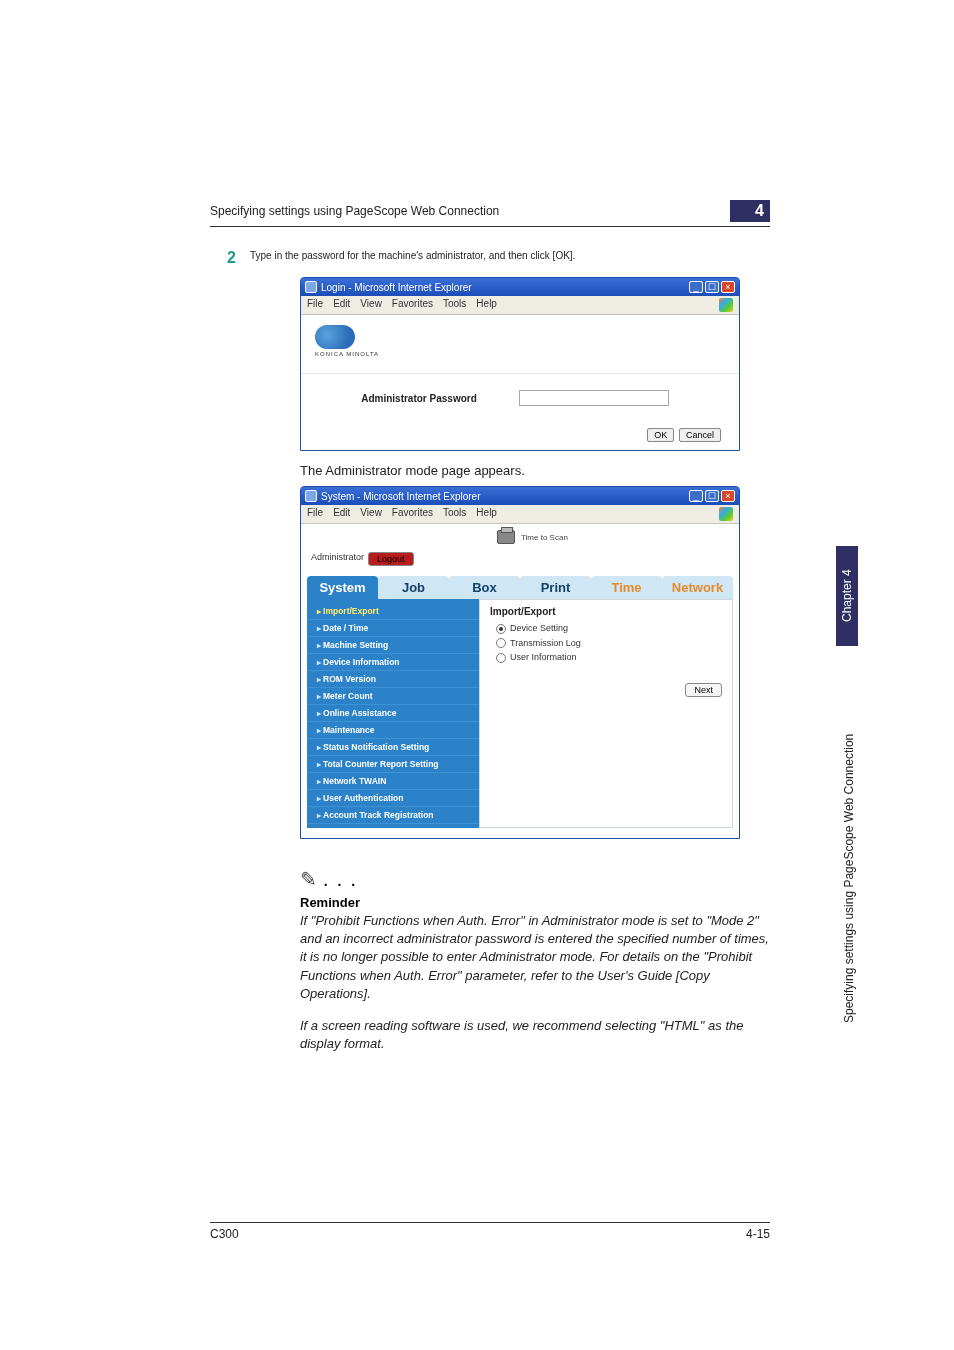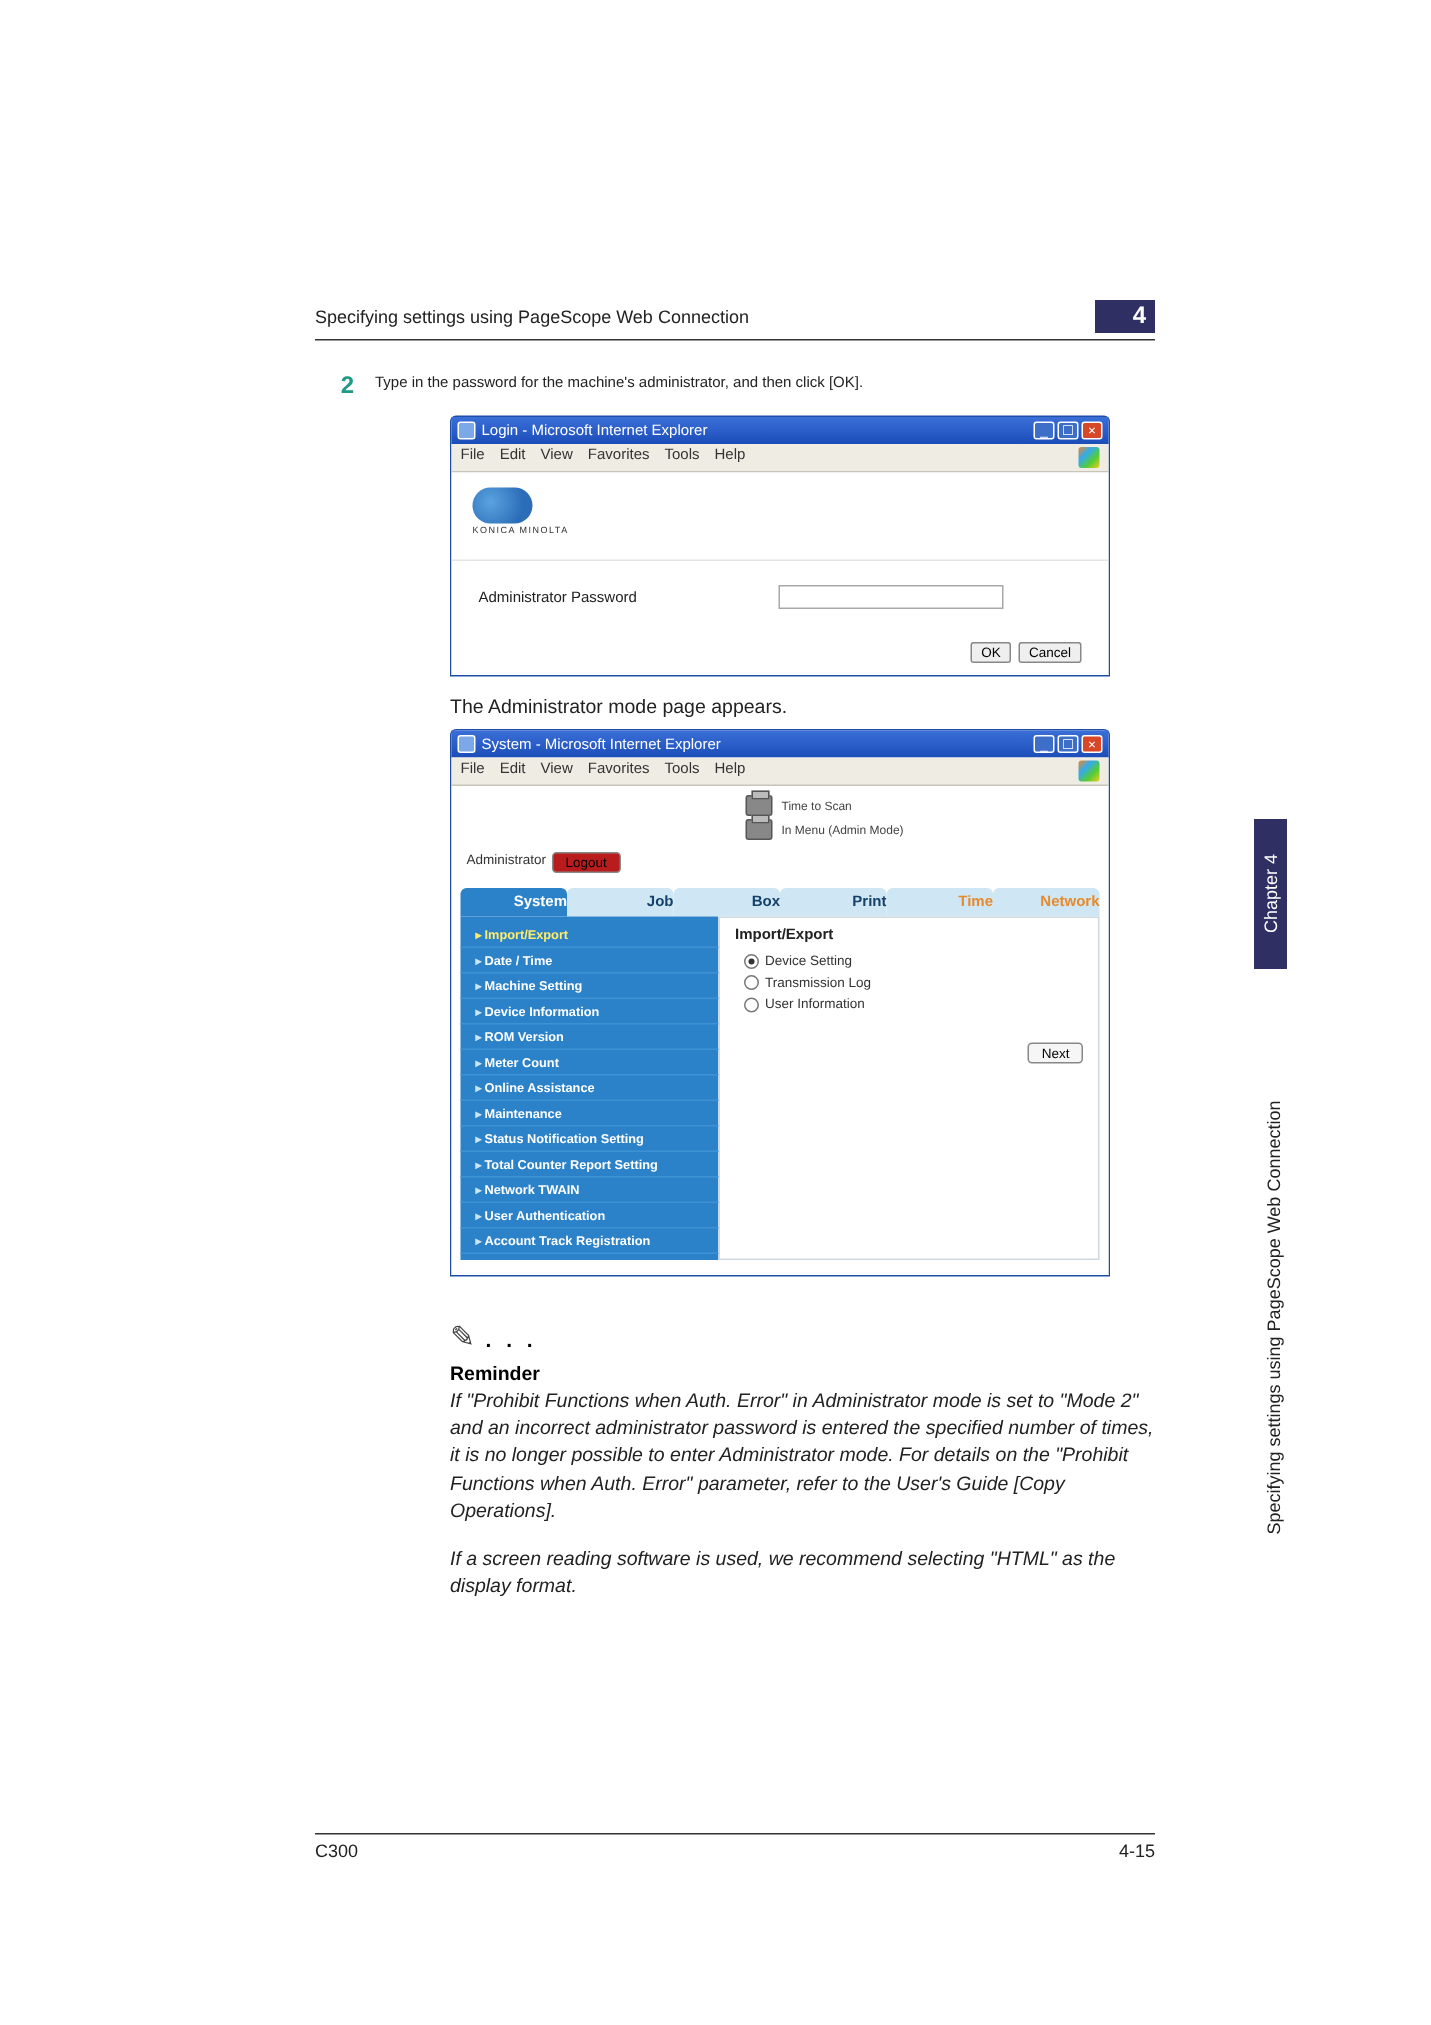--- a/index.html
+++ b/index.html
@@ -109,21 +109,21 @@
   }
   .ps-square::before, .ps-square::after {
     content:""; position:absolute; background:#000;
   }
   .ps-square::before { left:3px; top:3px; width:2px; height:16px; }
   .ps-square::after { left:7px; top:6px; width:10px; height:2px; box-shadow: 0 5px 0 #000, 0 10px 0 #000; }
   .ps-text { color:#333; }
   .ps-text .pagescope { font-size:9px; font-weight:bold; display:block; letter-spacing:1px;}
   .login-body { padding: 16px 18px 10px 18px; }
   .login-row { display:flex; align-items:center; }
-  .login-label { font-weight:normal; font-size:10px; width:200px; color:#222; }
+  .login-label { font-weight:bold; font-size:10px; width:200px; color:#222;text-align:center; }
   .login-input { width:150px; height:16px; border:1px solid #a8a8a8; background:#fff; }
   .login-btns { text-align:right; padding: 12px 18px 8px 0; }
   .login-btns button {
     font-size:9px;
     padding:1px 6px;
     background:#efefef;
     border:1px solid #888;
     border-radius:2px;
     margin-left:2px;
   }
@@ -141,22 +141,22 @@
   .admin-label { font-size:9px; color:#333; }
   .logout-btn { font-size:9px; padding:1px 8px; border:1px solid #888; background:#b91c1c; border-radius:3px;}
   .tabs {
     display:flex;
     padding: 0 6px;
     gap:0;
     margin-top:4px;
   }
   .tab {
     flex:1;
-    text-align:right;
-    font-size:10px;
+    text-align:center;
+    font-size:13px;
     padding:4px 0;
     font-weight:bold;
     color:#15416b;
     background:#cfe7f4;
     border-radius:4px 4px 0 0;
   }
   .tab.on { background:#2b82c9; color:#fff; }
   .tab.orange { color:#e68a2e; }
   .main-split { display:flex; padding:0 6px 10px 6px; gap:0;}
   .sidebar {
@@ -316,26 +316,20 @@
       <span>Favorites</span>
       <span>Tools</span>
       <span>Help</span>
       <span class="logo"></span>
     </div>
     <div class="content-area admin-body">
       <div class="status-row">
         <span class="printer-icon"></span>
         <div>
           <div class="status-txt">Time to Scan</div>
-        </div>
-      </div>
-      <div class="status-row" style="padding-top:0;">
-        <span class="printer-icon"></span>
-        <div>
-          <div class="status-txt">In Menu (Admin Mode)</div>
         </div>
       </div>
       <div class="admin-logout-row">
         <div style="display:flex; gap:4px;">
           <span class="admin-label">Administrator</span>
           <button class="logout-btn">Logout</button>
         </div>
       </div>
       <div class="tabs">
         <div class="tab on">System</div>

